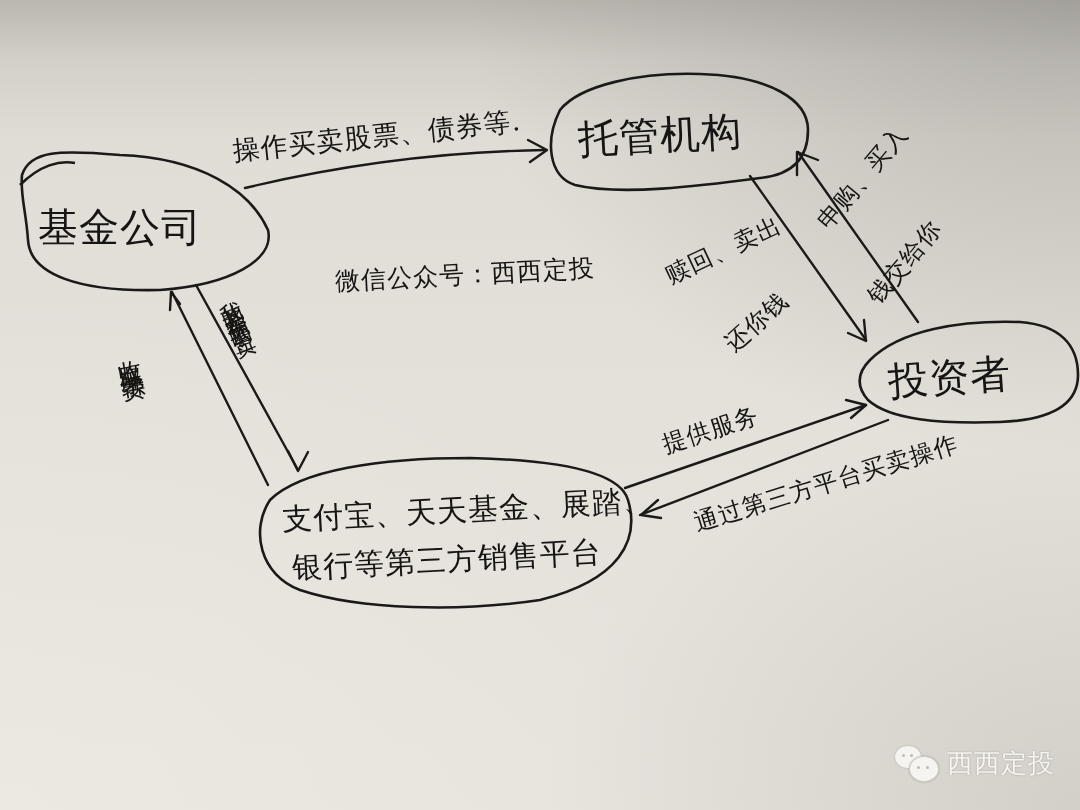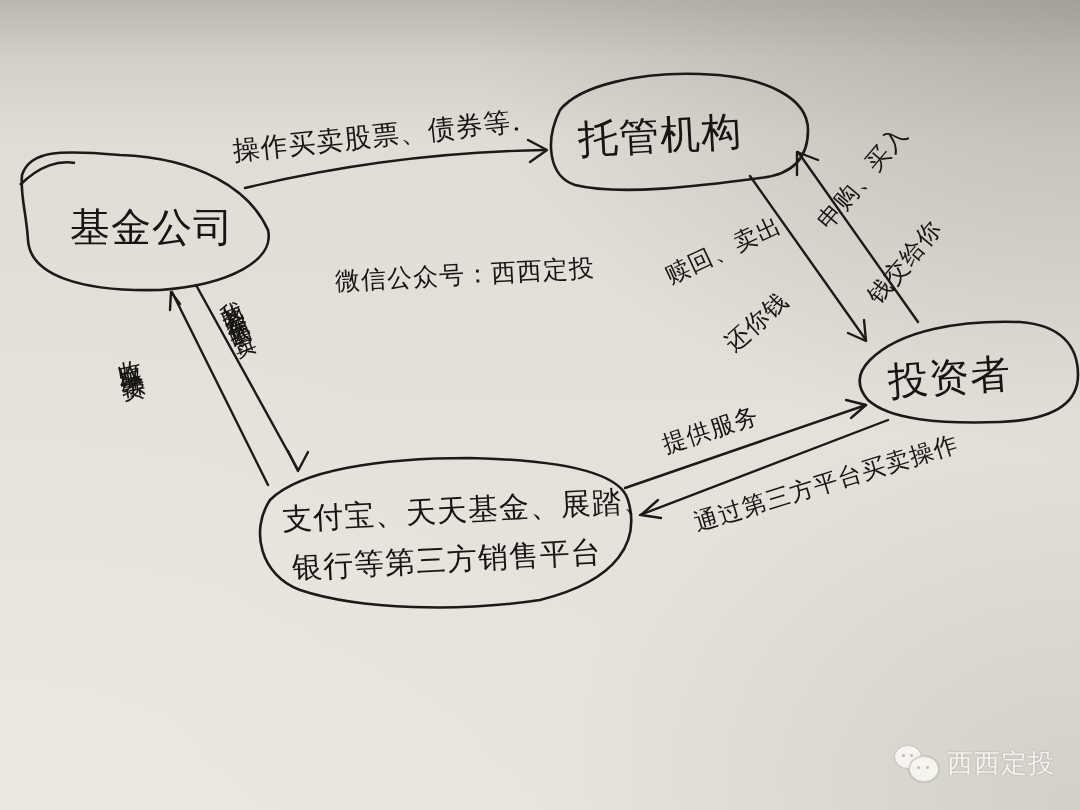--- a/index.html
+++ b/index.html
@@ -65,21 +65,21 @@
   <path class="edge" d="M268,485 L172,292"></path>
   <path class="head" d="M170,310 L171,292 L180,304"></path>
 
   <path class="edge" d="M625,488 L866,405"></path>
   <path class="head" d="M846,400 L866,405 L851,418"></path>
 
   <path class="edge" d="M888,420 L640,515"></path>
   <path class="head" d="M658,500 L641,515 L661,518"></path>
 </svg>
 
-<div class="lbl node-lbl" style="left:38px; top:200px;margin-left:32px;">基金公司</div>
+<div class="lbl node-lbl" style="left:38px; top:200px;">基金公司</div>
 <div class="lbl node-lbl" style="left:578px; top:108px; transform:rotate(-3deg);">托管机构</div>
 <div class="lbl node-lbl" style="left:888px; top:350px; transform:rotate(-4deg);">投资者</div>
 <div class="lbl" style="left:282px; top:490px; font-size:30px; transform:rotate(-3deg);">支付宝、天天基金、展踏、</div>
 <div class="lbl" style="left:292px; top:540px; font-size:30px; transform:rotate(-3deg);">银行等第三方销售平台</div>
 
 <div class="lbl edge-lbl" style="left:232px; top:118px; transform:rotate(-6deg); font-size:27px;">操作买卖股票、债券等.</div>
 
 <div class="lbl edge-lbl" style="left:810px; top:122px; transform:rotate(-50deg); transform-origin:left top; top:215px;">申购、买入</div>
 <div class="lbl edge-lbl" style="left:860px; top:290px; transform:rotate(-50deg); transform-origin:left top;">钱交给你</div>
 

